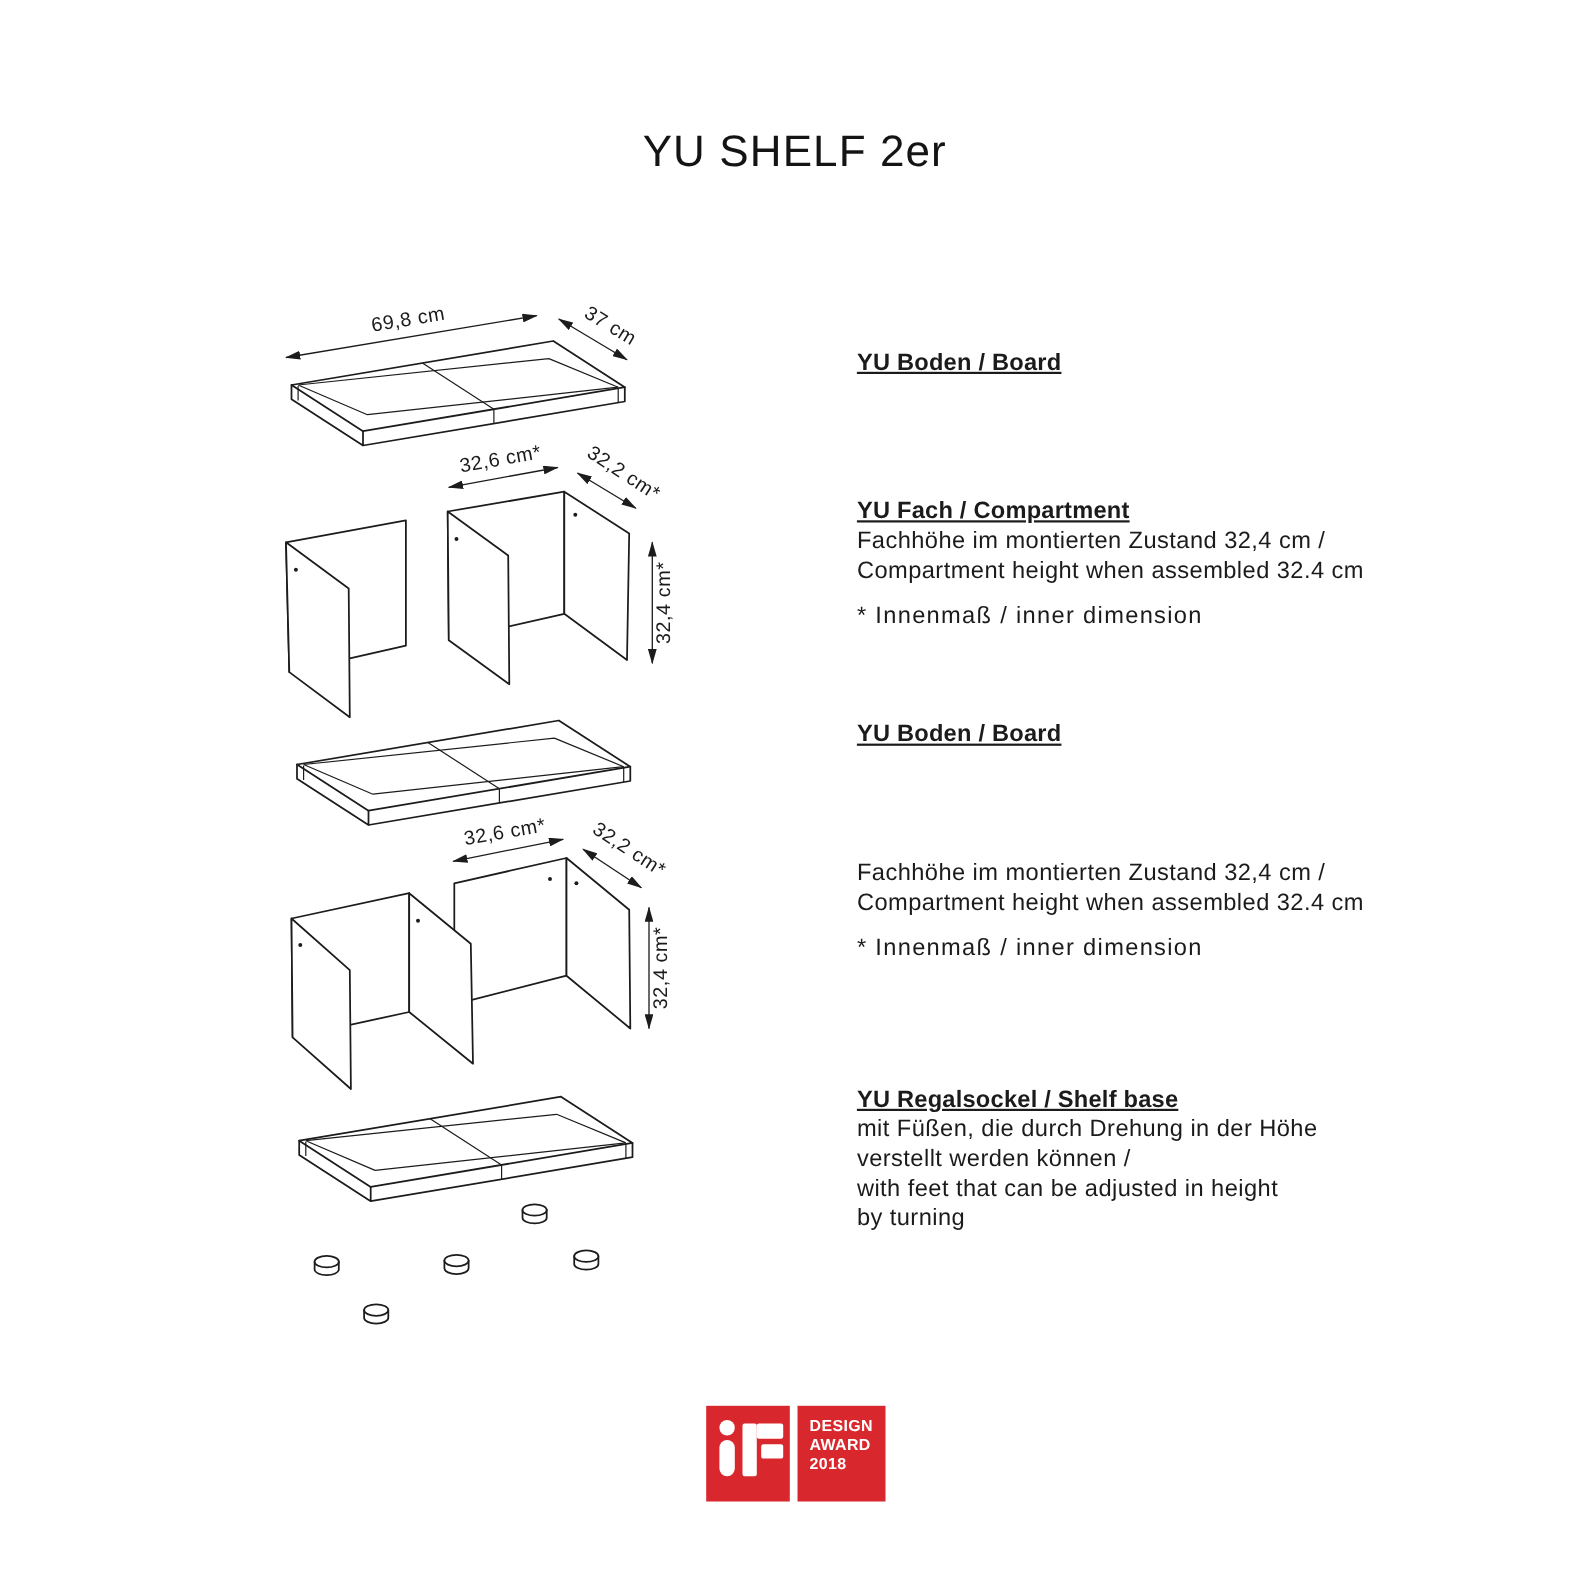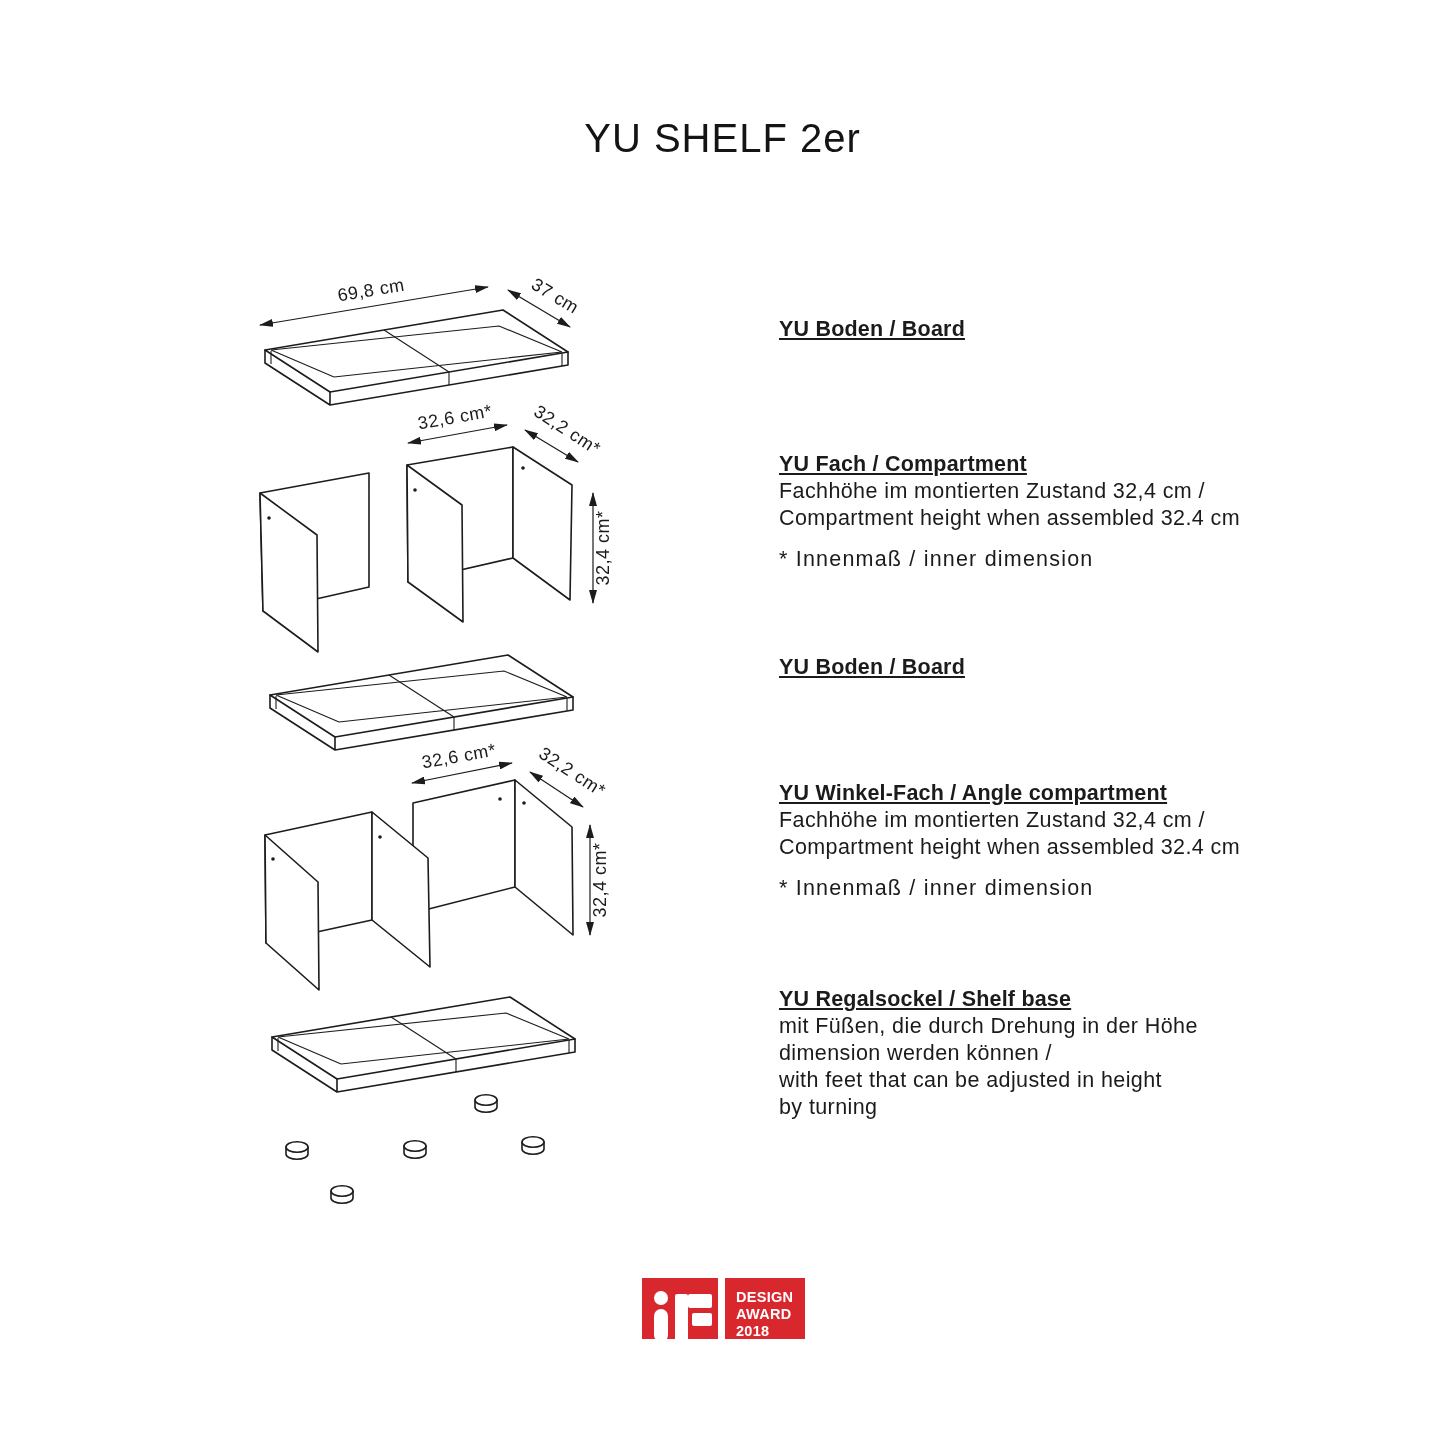--- a/index.html
+++ b/index.html
@@ -16,21 +16,21 @@
   svg .ln{stroke:#1c1c1c;stroke-width:1.6;fill:none;stroke-linejoin:round;stroke-linecap:round;}
   svg .panel{stroke:#1c1c1c;stroke-width:1.6;fill:#ffffff;stroke-linejoin:round;}
   svg .thin{stroke:#1c1c1c;stroke-width:1.1;fill:none;}
   svg .dim{stroke:#1c1c1c;stroke-width:1.2;fill:none;}
   svg .dot{fill:#1c1c1c;stroke:none;}
   svg text.dimlab{font-size:18px;fill:#1b1b1b;letter-spacing:0.5px;text-anchor:middle;}
   .part-block{position:absolute;left:779px;font-size:21.5px;line-height:27px;letter-spacing:0.4px;color:#1b1b1b;}
   .part-title{font-weight:700;letter-spacing:0.2px;text-decoration:underline;}
   .part-note{margin-top:14px;letter-spacing:1.2px;}
   .award{position:absolute;left:642px;top:1278px;display:flex;gap:7px;}
-  .award .sq{width:76px;height:61px;background:#d9282d;position:relative;}
+  .award .sq{width:76px;height:87px;background:#d9282d;position:relative;}
   .award .sq.txt{width:80px;padding:11px 0 0 11px;box-sizing:border-box;}
   .award .sq.txt div{color:#ffffff;font-weight:700;font-size:14.5px;line-height:16.8px;letter-spacing:0.3px;}
   .if-shape{position:absolute;background:#ffffff;}
   .if-dot{left:12px;top:13px;width:14px;height:14px;border-radius:50%;}
   .if-istem{left:12px;top:31px;width:14px;height:33px;border-radius:7px;}
   .if-fstem{left:33px;top:16px;width:13px;height:48px;border-radius:2px;}
   .if-ftop{left:46px;top:16px;width:24px;height:14px;border-radius:2px;}
   .if-fmid{left:50px;top:35px;width:20px;height:13px;border-radius:2px;}
 </style>
 </head>
@@ -130,30 +130,29 @@
     <div class="part-line">Fachhöhe im montierten Zustand 32,4 cm /</div>
     <div class="part-line">Compartment height when assembled 32.4 cm</div>
     <div class="part-note">* Innenmaß / inner dimension</div>
   </div>
 
   <div class="part-block" style="top:654px">
     <div class="part-title">YU Boden / Board</div>
   </div>
 
   <div class="part-block" style="top:780px">
-    <div class="part-title">YU Winkel-Fach / Angle compartment</div>
     <div class="part-line">Fachhöhe im montierten Zustand 32,4 cm /</div>
     <div class="part-line">Compartment height when assembled 32.4 cm</div>
     <div class="part-note">* Innenmaß / inner dimension</div>
   </div>
 
   <div class="part-block" style="top:986px">
     <div class="part-title">YU Regalsockel / Shelf base</div>
     <div class="part-line">mit Füßen, die durch Drehung in der Höhe</div>
-    <div class="part-line">dimension werden können /</div>
+    <div class="part-line">verstellt werden können /</div>
     <div class="part-line">with feet that can be adjusted in height</div>
     <div class="part-line">by turning</div>
   </div>
 
   <div class="award">
     <div class="sq">
       <div class="if-shape if-dot"></div>
       <div class="if-shape if-istem"></div>
       <div class="if-shape if-fstem"></div>
       <div class="if-shape if-ftop"></div>

